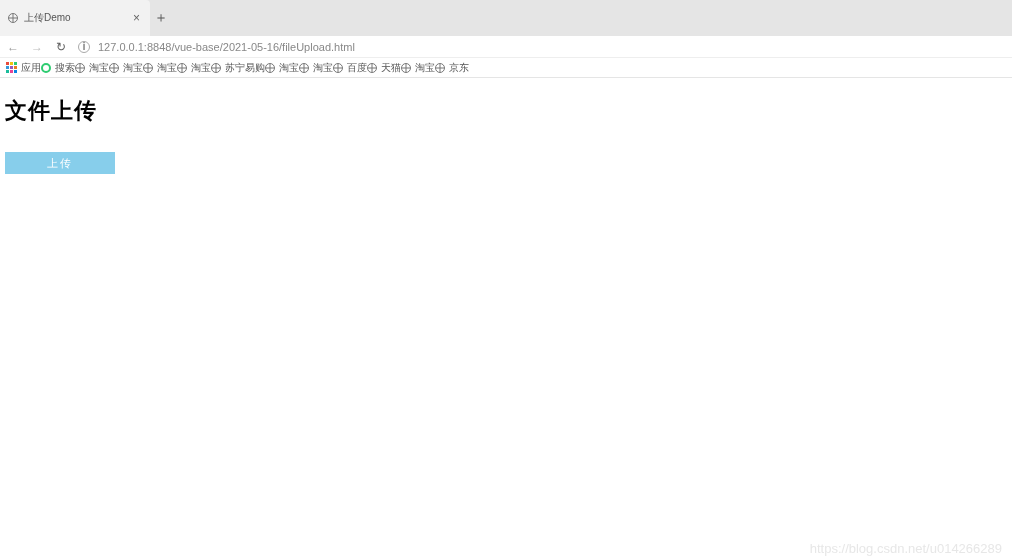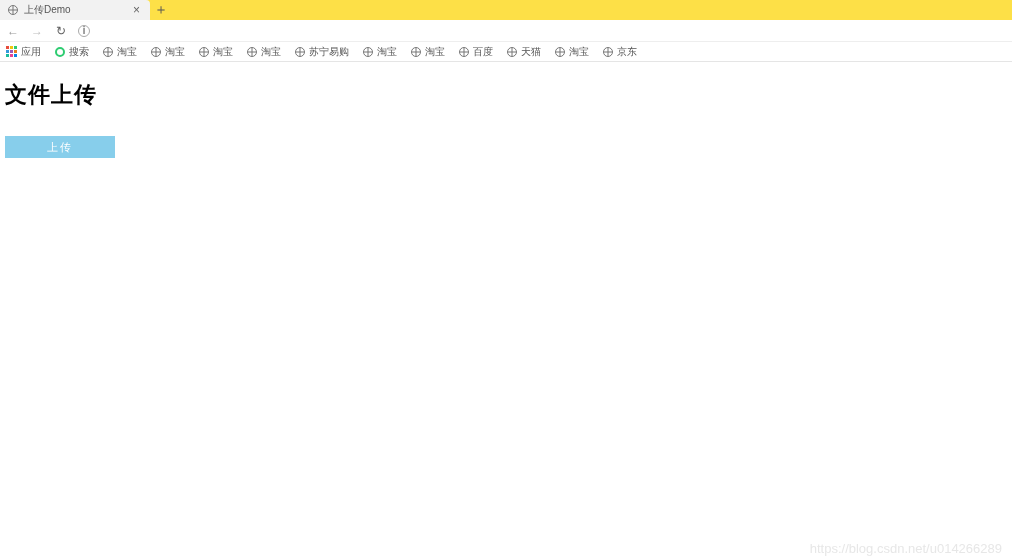--- a/index.html
+++ b/index.html
@@ -10,22 +10,22 @@
     }
     body {
       width: 1012px;
       height: 560px;
       background: #fff;
       overflow: hidden;
       position: relative;
     }
     
     .tab-bar {
-      height: 20px;
-      background: #fde047;
+      height: 36px;
+      background: #e5e5e5;
       display: flex;
       align-items: stretch;
     }
     .tab {
       background: #f2f2f2;
       width: 150px;
       display: flex;
       align-items: center;
       padding: 0 8px;
       font-size: 10px;
@@ -106,21 +106,20 @@
     .url-text {
       color: #888;
     }
     
     .bookmarks {
       height: 20px;
       background: #fff;
       display: flex;
       align-items: center;
       padding: 0 6px;
-      gap: 14px;
       border-bottom: 1px solid #e5e5e5;
       font-size: 10px;
       color: #555;
     }
     .bm-item {
       display: flex;
       align-items: center;
       gap: 4px;
       cursor: pointer;
     }
@@ -221,20 +220,21 @@
   </div>
   <div class="new-tab">＋</div>
 </div>
 
 <div class="addr-row">
   <span class="nav-icon">←</span>
   <span class="nav-icon forward">→</span>
   <span class="nav-icon reload">↻</span>
   <div class="url-box">
     <span class="info-icon">i</span>
+    <span class="url-text">127.0.0.1:8848/vue-base/2021-05-16/fileUpload.html</span>
   </div>
 </div>
 
 <div class="bookmarks">
   <div class="bm-item">
     <span class="apps-icon">
       <span></span>
         <span></span>
         <span></span>
         <span></span>

